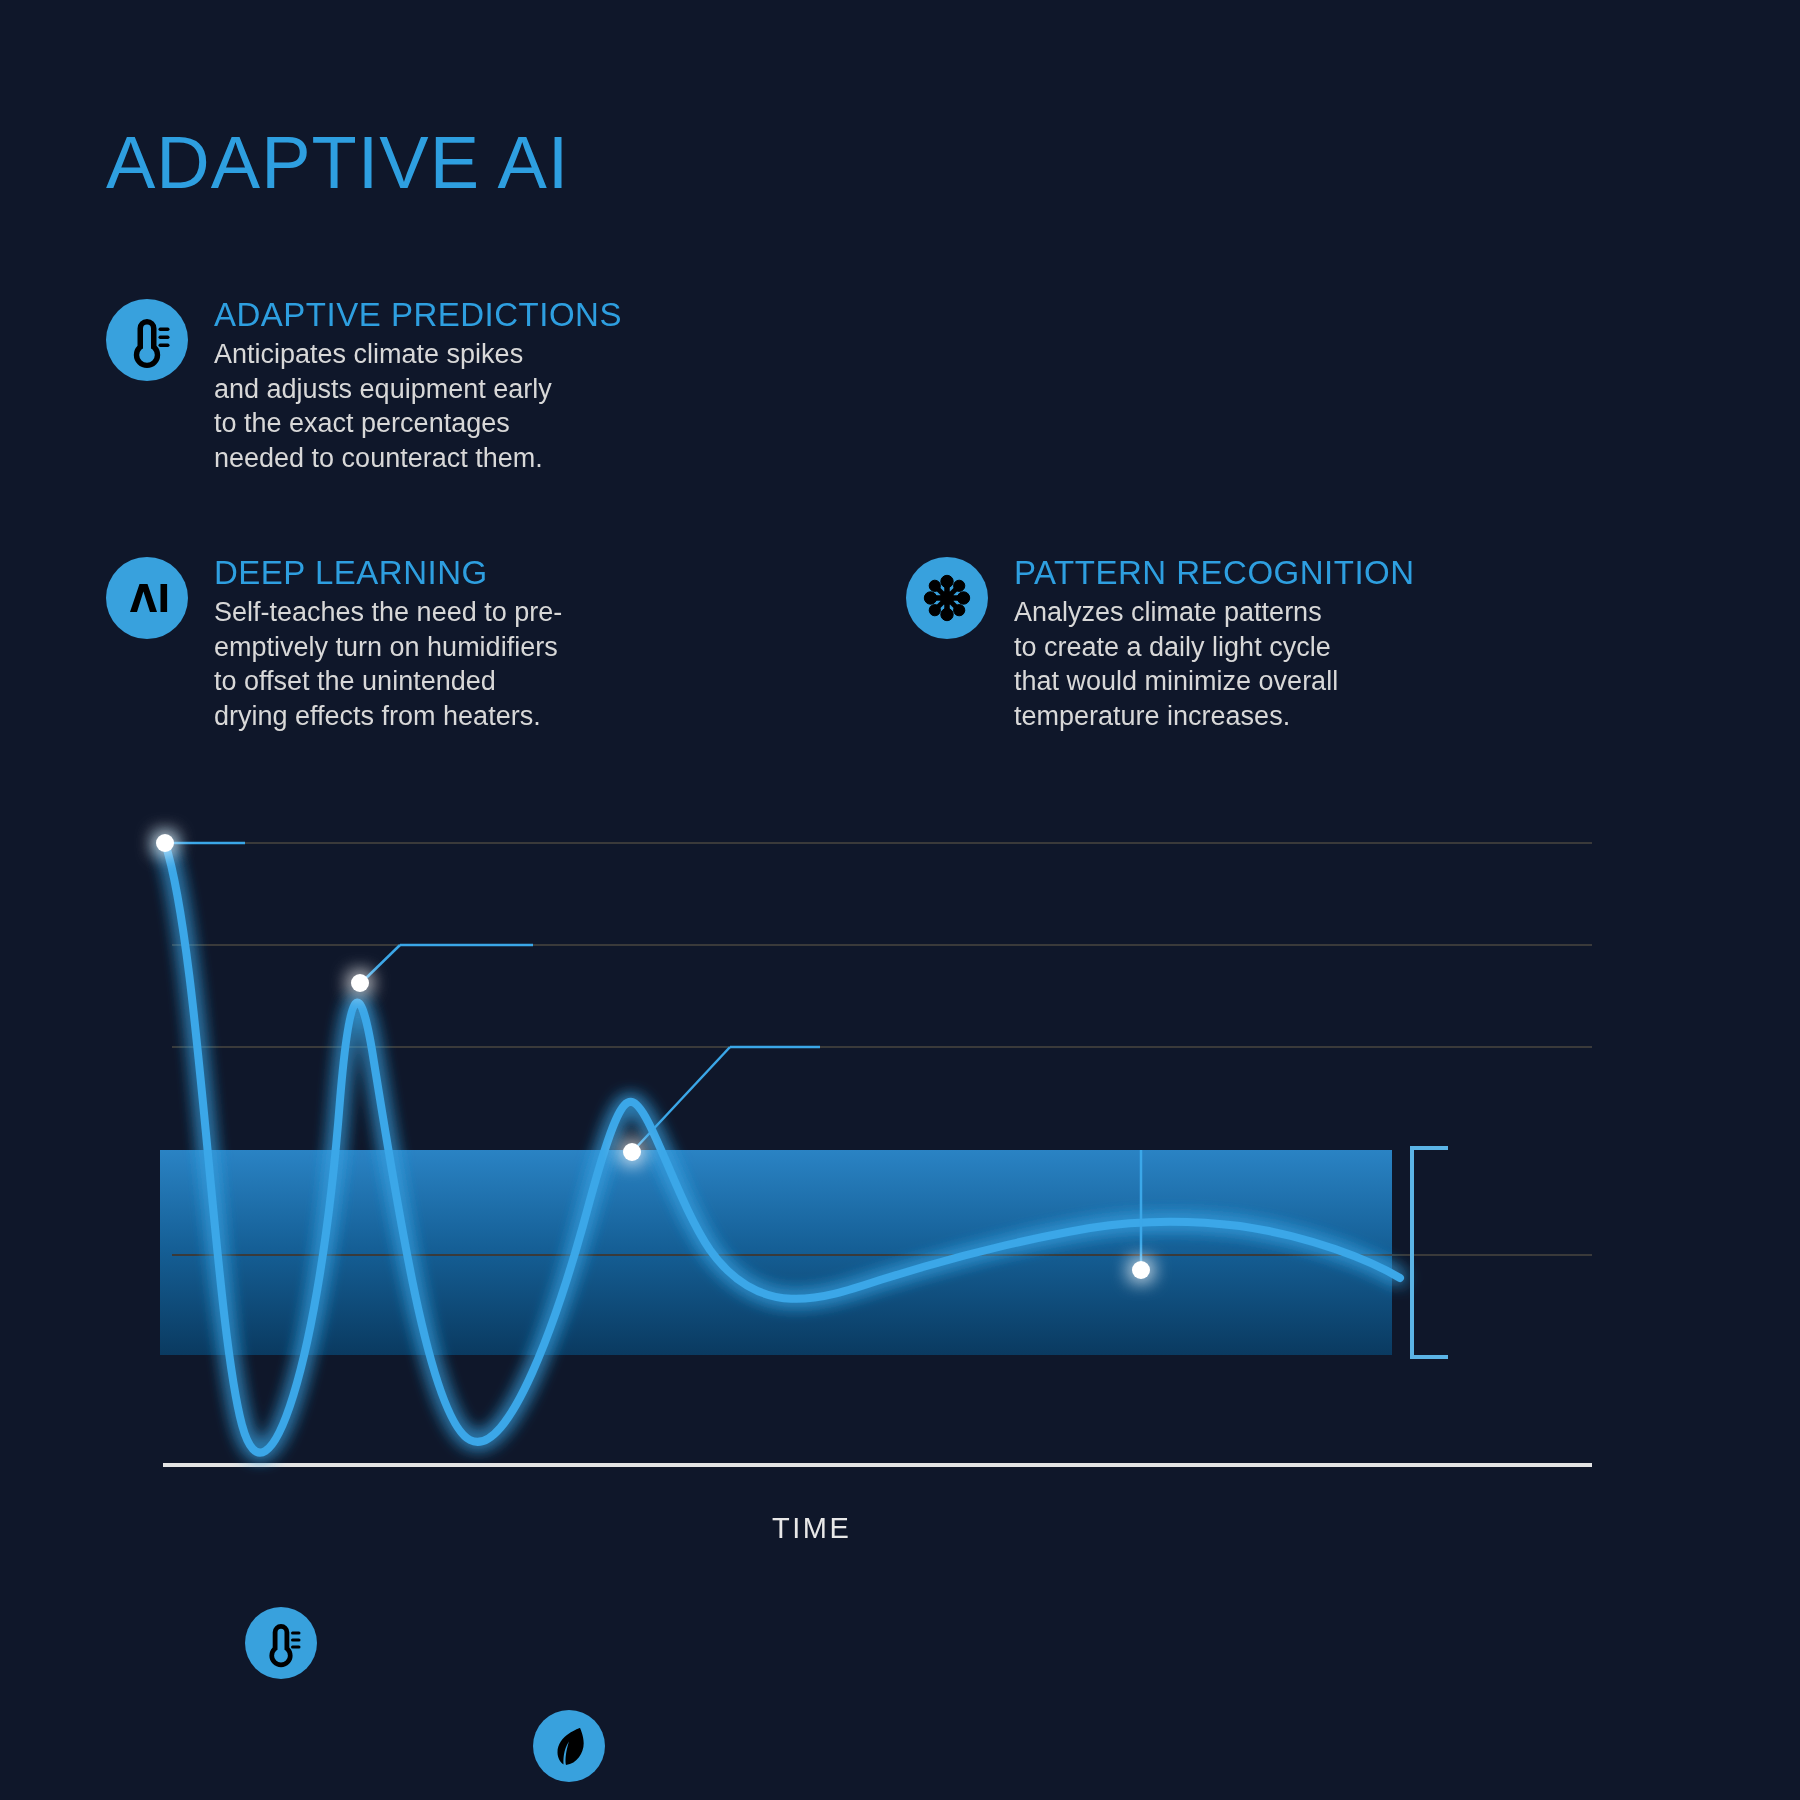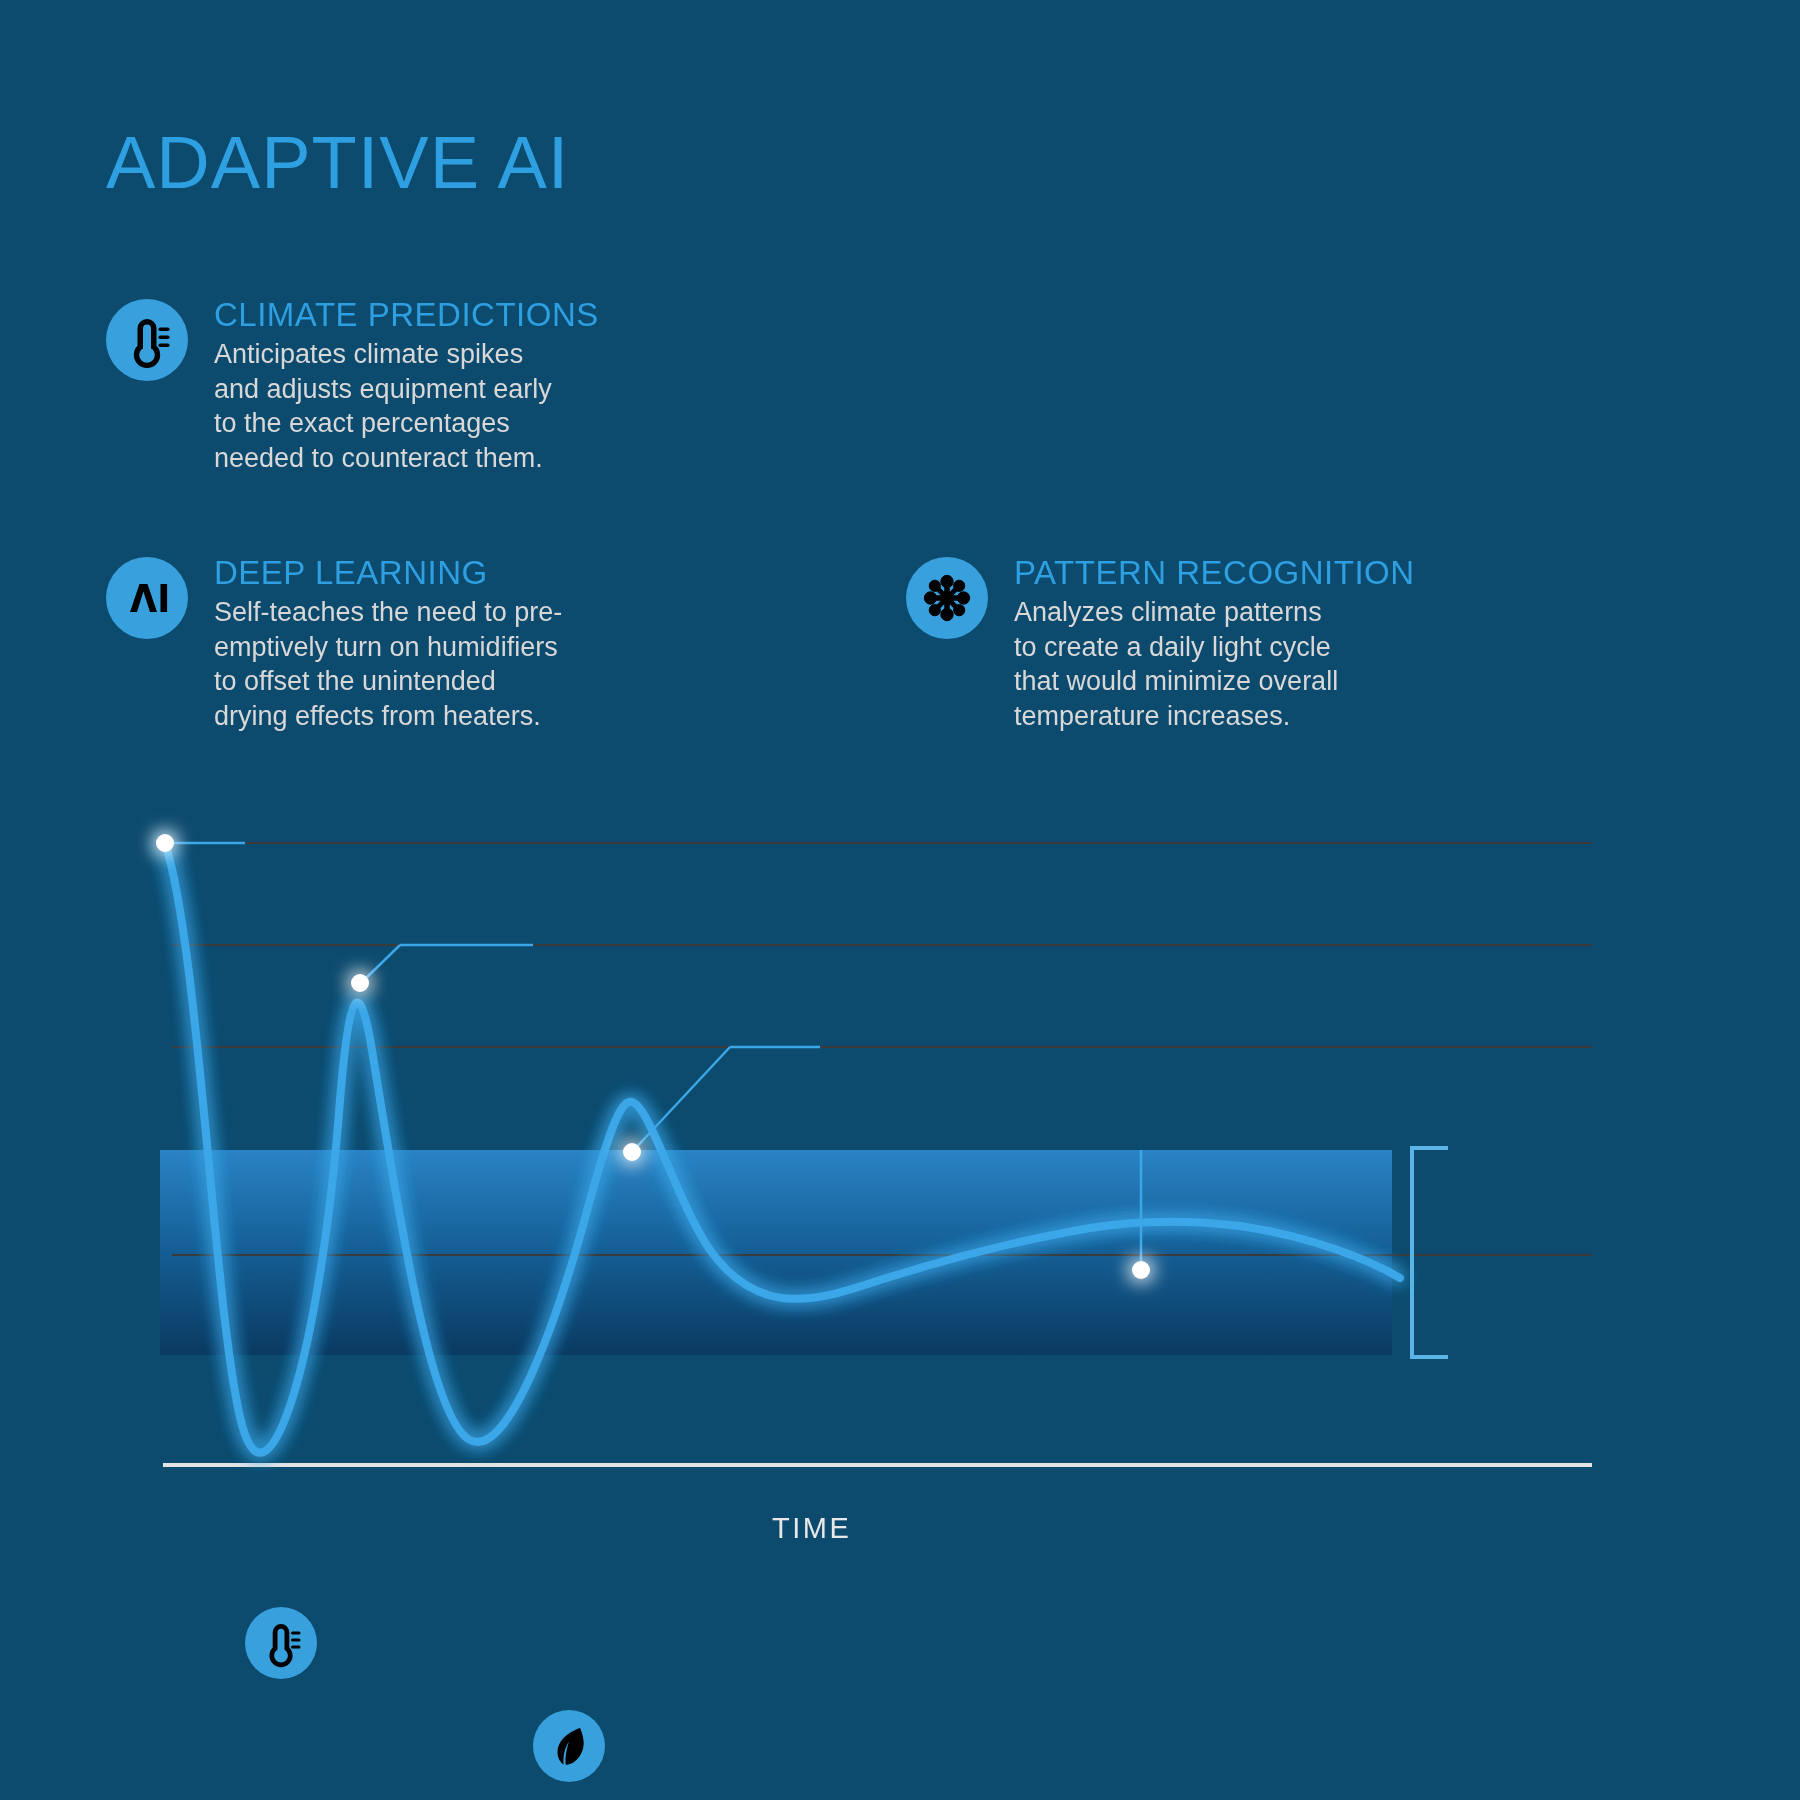--- a/index.html
+++ b/index.html
@@ -2,21 +2,21 @@
 <html><head>
 <meta charset="utf-8">
 <style>
   * { margin:0; padding:0; box-sizing:border-box; }
   html, body {
     width:1800px; height:1800px;
     background:#000;
     font-family:"Liberation Sans", sans-serif;
     overflow:hidden;
   }
-  #root { position:relative; width:1800px; height:1800px; background:#0c4a6e; }
+  #root { position:relative; width:1800px; height:1800px; background:#0f172a; }
 
   
   .title {
     position:absolute; left:106px; top:126px;
     font-size:74px; font-weight:400; letter-spacing:1px;
     color:#2e9fe0;
     line-height:1.0;
   }
 
   
@@ -76,21 +76,21 @@
         <div class="ficon">
           <svg viewBox="0 0 82 82">
             <path d="M41 20 a9.5 9.5 0 0 1 9.5 9.5 v17.2 a13.2 13.2 0 1 1 -19 0 v-17.2 A9.5 9.5 0 0 1 41 20 z
                      M41 25.5 a4 4 0 0 0 -4 4 v19.9 l-1.6 1.2 a7.8 7.8 0 1 0 11.2 0 l-1.6 -1.2 v-19.9 a4 4 0 0 0 -4 -4 z" fill="#000"></path>
             <rect x="52.5" y="28.5" width="11" height="3.4" rx="1.7" fill="#000"></rect>
             <rect x="52.5" y="36.5" width="11" height="3.4" rx="1.7" fill="#000"></rect>
             <rect x="52.5" y="44.5" width="11" height="3.4" rx="1.7" fill="#000"></rect>
           </svg>
         </div>
         <div class="ftext">
-          <div class="fhead">CLIMATE PREDICTIONS</div>
+          <div class="fhead">ADAPTIVE PREDICTIONS</div>
           <div class="fbody">Anticipates climate spikes
 and adjusts equipment early
 to the exact percentages
 needed to counteract them.</div>
         </div>
       </div>
 
     </div>
 
     <div class="gap-v"></div>

